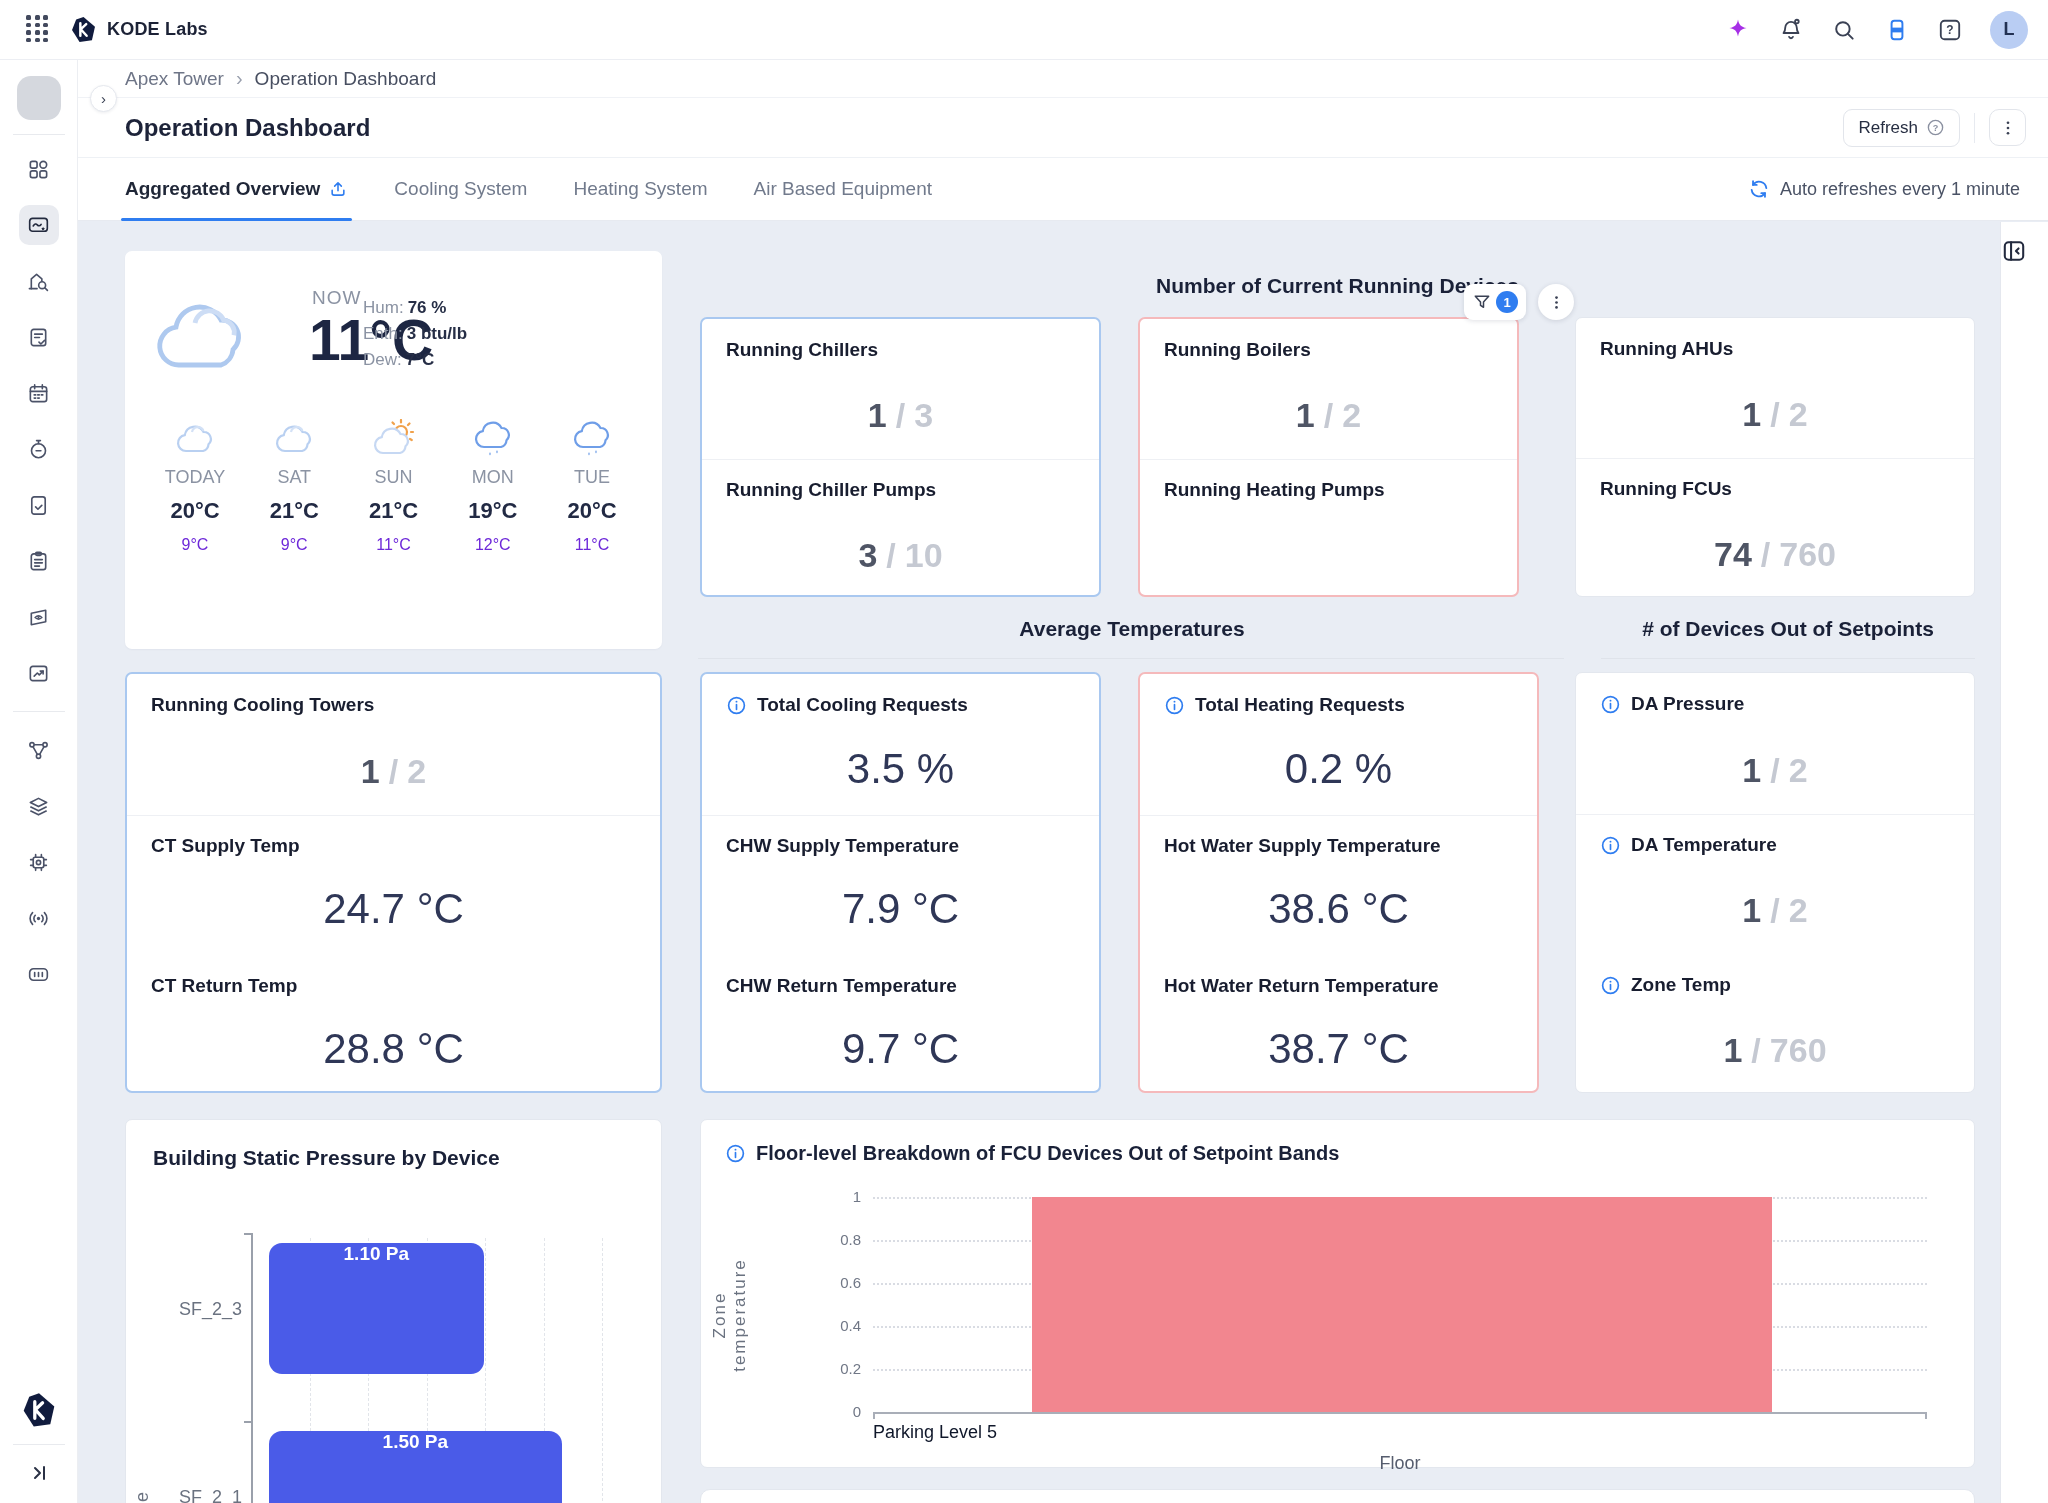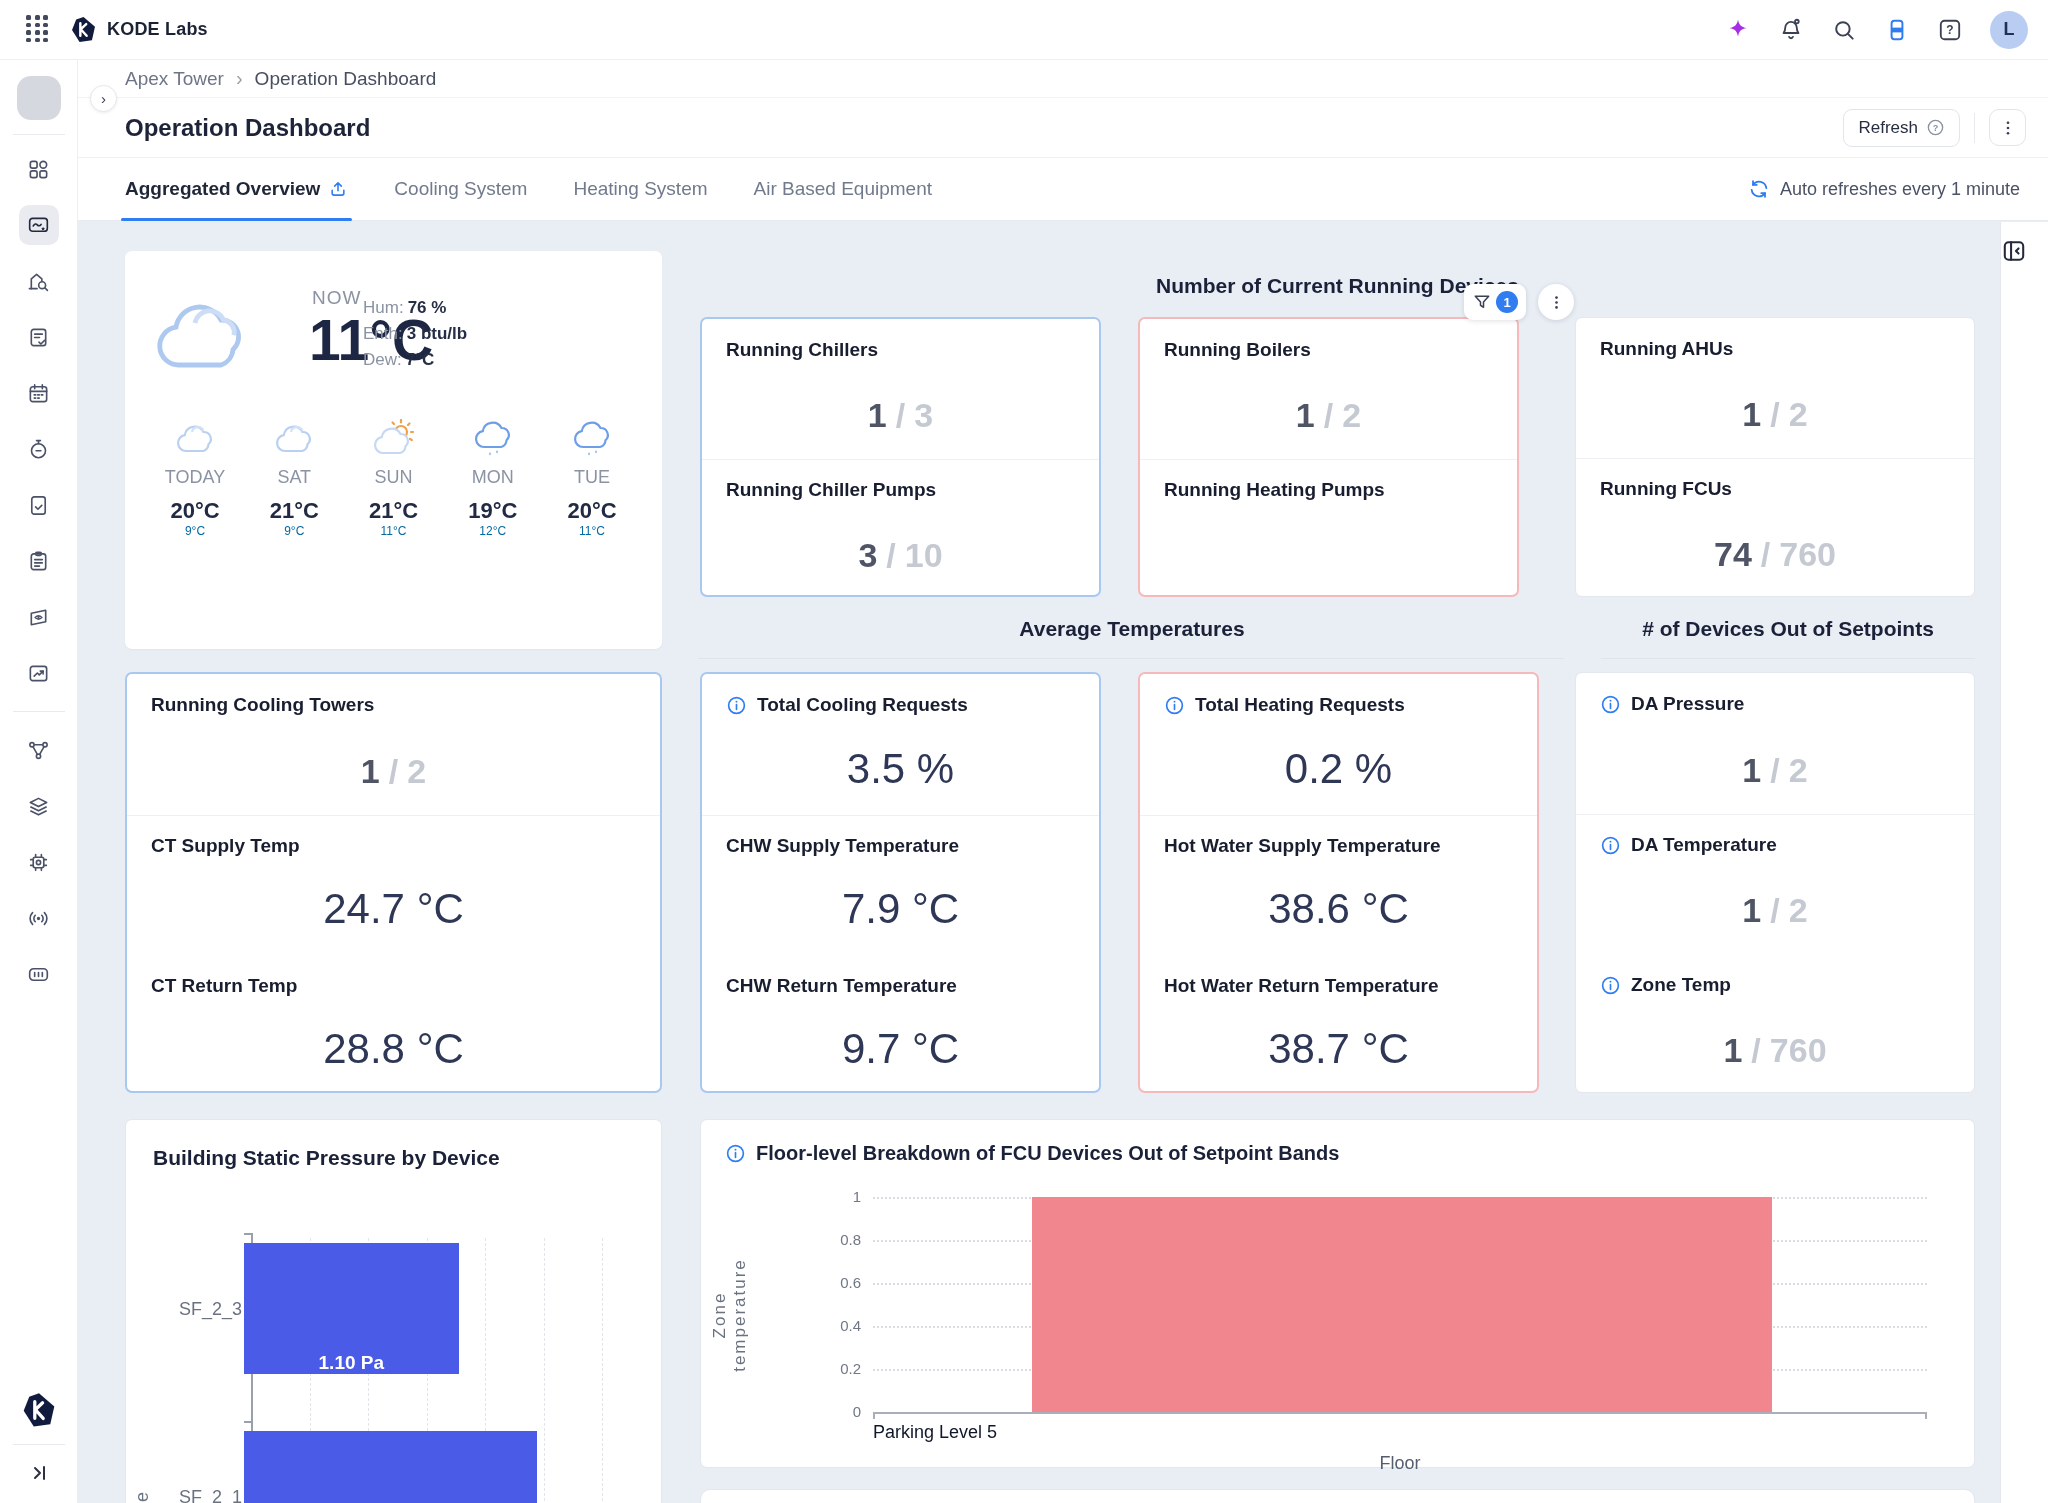--- a/index.html
+++ b/index.html
@@ -71,21 +71,21 @@
   .w-temp { position:absolute; left:184px; top:56px; font-size:57px; font-weight:700; color:#1d2642; }
   .w-cloud { position:absolute; left:26px; top:42px; width:100px; height:84px; }
   .w-stats { position:absolute; left:238px; top:47px; display:flex; flex-direction:column; gap:6px; }
   .w-stat { font-size:17px; color:#8b93a3; }
   .w-stat b { color:#262e46; font-weight:600; margin-left:4px; }
   .w-forecast { position:absolute; left:0; top:168px; width:537px; display:flex; justify-content:space-between; padding:0 28px; }
   .w-day { width:84px; display:flex; flex-direction:column; align-items:center; }
   .w-day svg { width:46px; height:40px; }
   .w-day-name { margin-top:8px; font-size:18px; color:#8b93a3; }
   .w-hi { margin-top:10px; font-size:22px; font-weight:700; color:#222a44; }
-  .w-lo { font-size:12px; color:#0369a1; }
+  .w-lo { margin-top:12px; font-size:16px; color:#6d28d9; }
 
   
   .sec-title { position:absolute; font-size:21px; font-weight:700; color:#1a2138; text-align:center; }
   .sec-underline { position:absolute; height:1px; background:#dfe3ea; }
   .float-btns { position:absolute; display:flex; align-items:center; gap:12px; z-index:5; }
   .filter-pill { height:36px; background:#fff; border-radius:9px; box-shadow:0 1px 5px rgba(25,35,65,.14);
                  display:flex; align-items:center; padding:0 8px; gap:4px; cursor:pointer; }
   .badge { width:22px; height:22px; border-radius:50%; background:#2f7df0; color:#fff; font-size:13px; font-weight:700;
            display:flex; align-items:center; justify-content:center; }
   .round-kebab { width:36px; height:36px; border-radius:50%; background:#fff; box-shadow:0 1px 5px rgba(25,35,65,.14);
@@ -105,21 +105,21 @@
   .chart-title { font-size:21px; font-weight:700; color:#1a2138; }
   .lchart-card { left:47px; top:897px; width:537px; height:620px; }
   .lchart-title { position:absolute; left:27px; top:26px; }
   .hchart { position:absolute; left:0; top:0; width:537px; height:620px; }
   .hc-axis { position:absolute; left:125px; top:113px; width:2px; height:480px; background:#9aa0ab; }
   .hc-tick { position:absolute; width:8px; height:2px; background:#9aa0ab; }
   .hc-grid-line { position:absolute; top:118px; height:478px; border-left:1px dashed #e2e5ea; }
   .hc-row { position:absolute; left:0; height:131px; }
   .hc-cat { position:absolute; left:20px; width:96px; text-align:right; top:50%; transform:translateY(-50%);
             font-size:18px; color:#6a7280; }
-  .hc-bar { position:absolute; left:118px; top:0; height:131px; background:#4a5be8; display:flex; align-items:flex-end; justify-content:center; }
+  .hc-bar { position:absolute; left:143px; top:0; height:131px; background:#4a5be8; display:flex; align-items:flex-start; justify-content:center;border-radius:13px; }
   .hc-bar span { color:#fff; font-size:19px; font-weight:700; }
   .hc-ylabel { position:absolute; left:-49px; top:393px; width:130px; font-size:18px; color:#6a7280;
                transform:rotate(-90deg); letter-spacing:2px; text-align:center; }
 
   .rchart-card { left:622px; top:897px; width:1275px; height:349px; }
   .rchart-head { position:absolute; left:24px; top:22px; display:flex; align-items:center; gap:10px; }
   .vchart { position:absolute; left:0; top:0; width:1275px; height:349px; }
   .vc-ylabel { position:absolute; left:-46px; top:175px; width:150px; font-size:17px; color:#6a7280;
                transform:rotate(-90deg); letter-spacing:2px; text-align:center; }
   .vc-plot { position:absolute; left:172px; top:77px; width:1054px; height:215px; }

